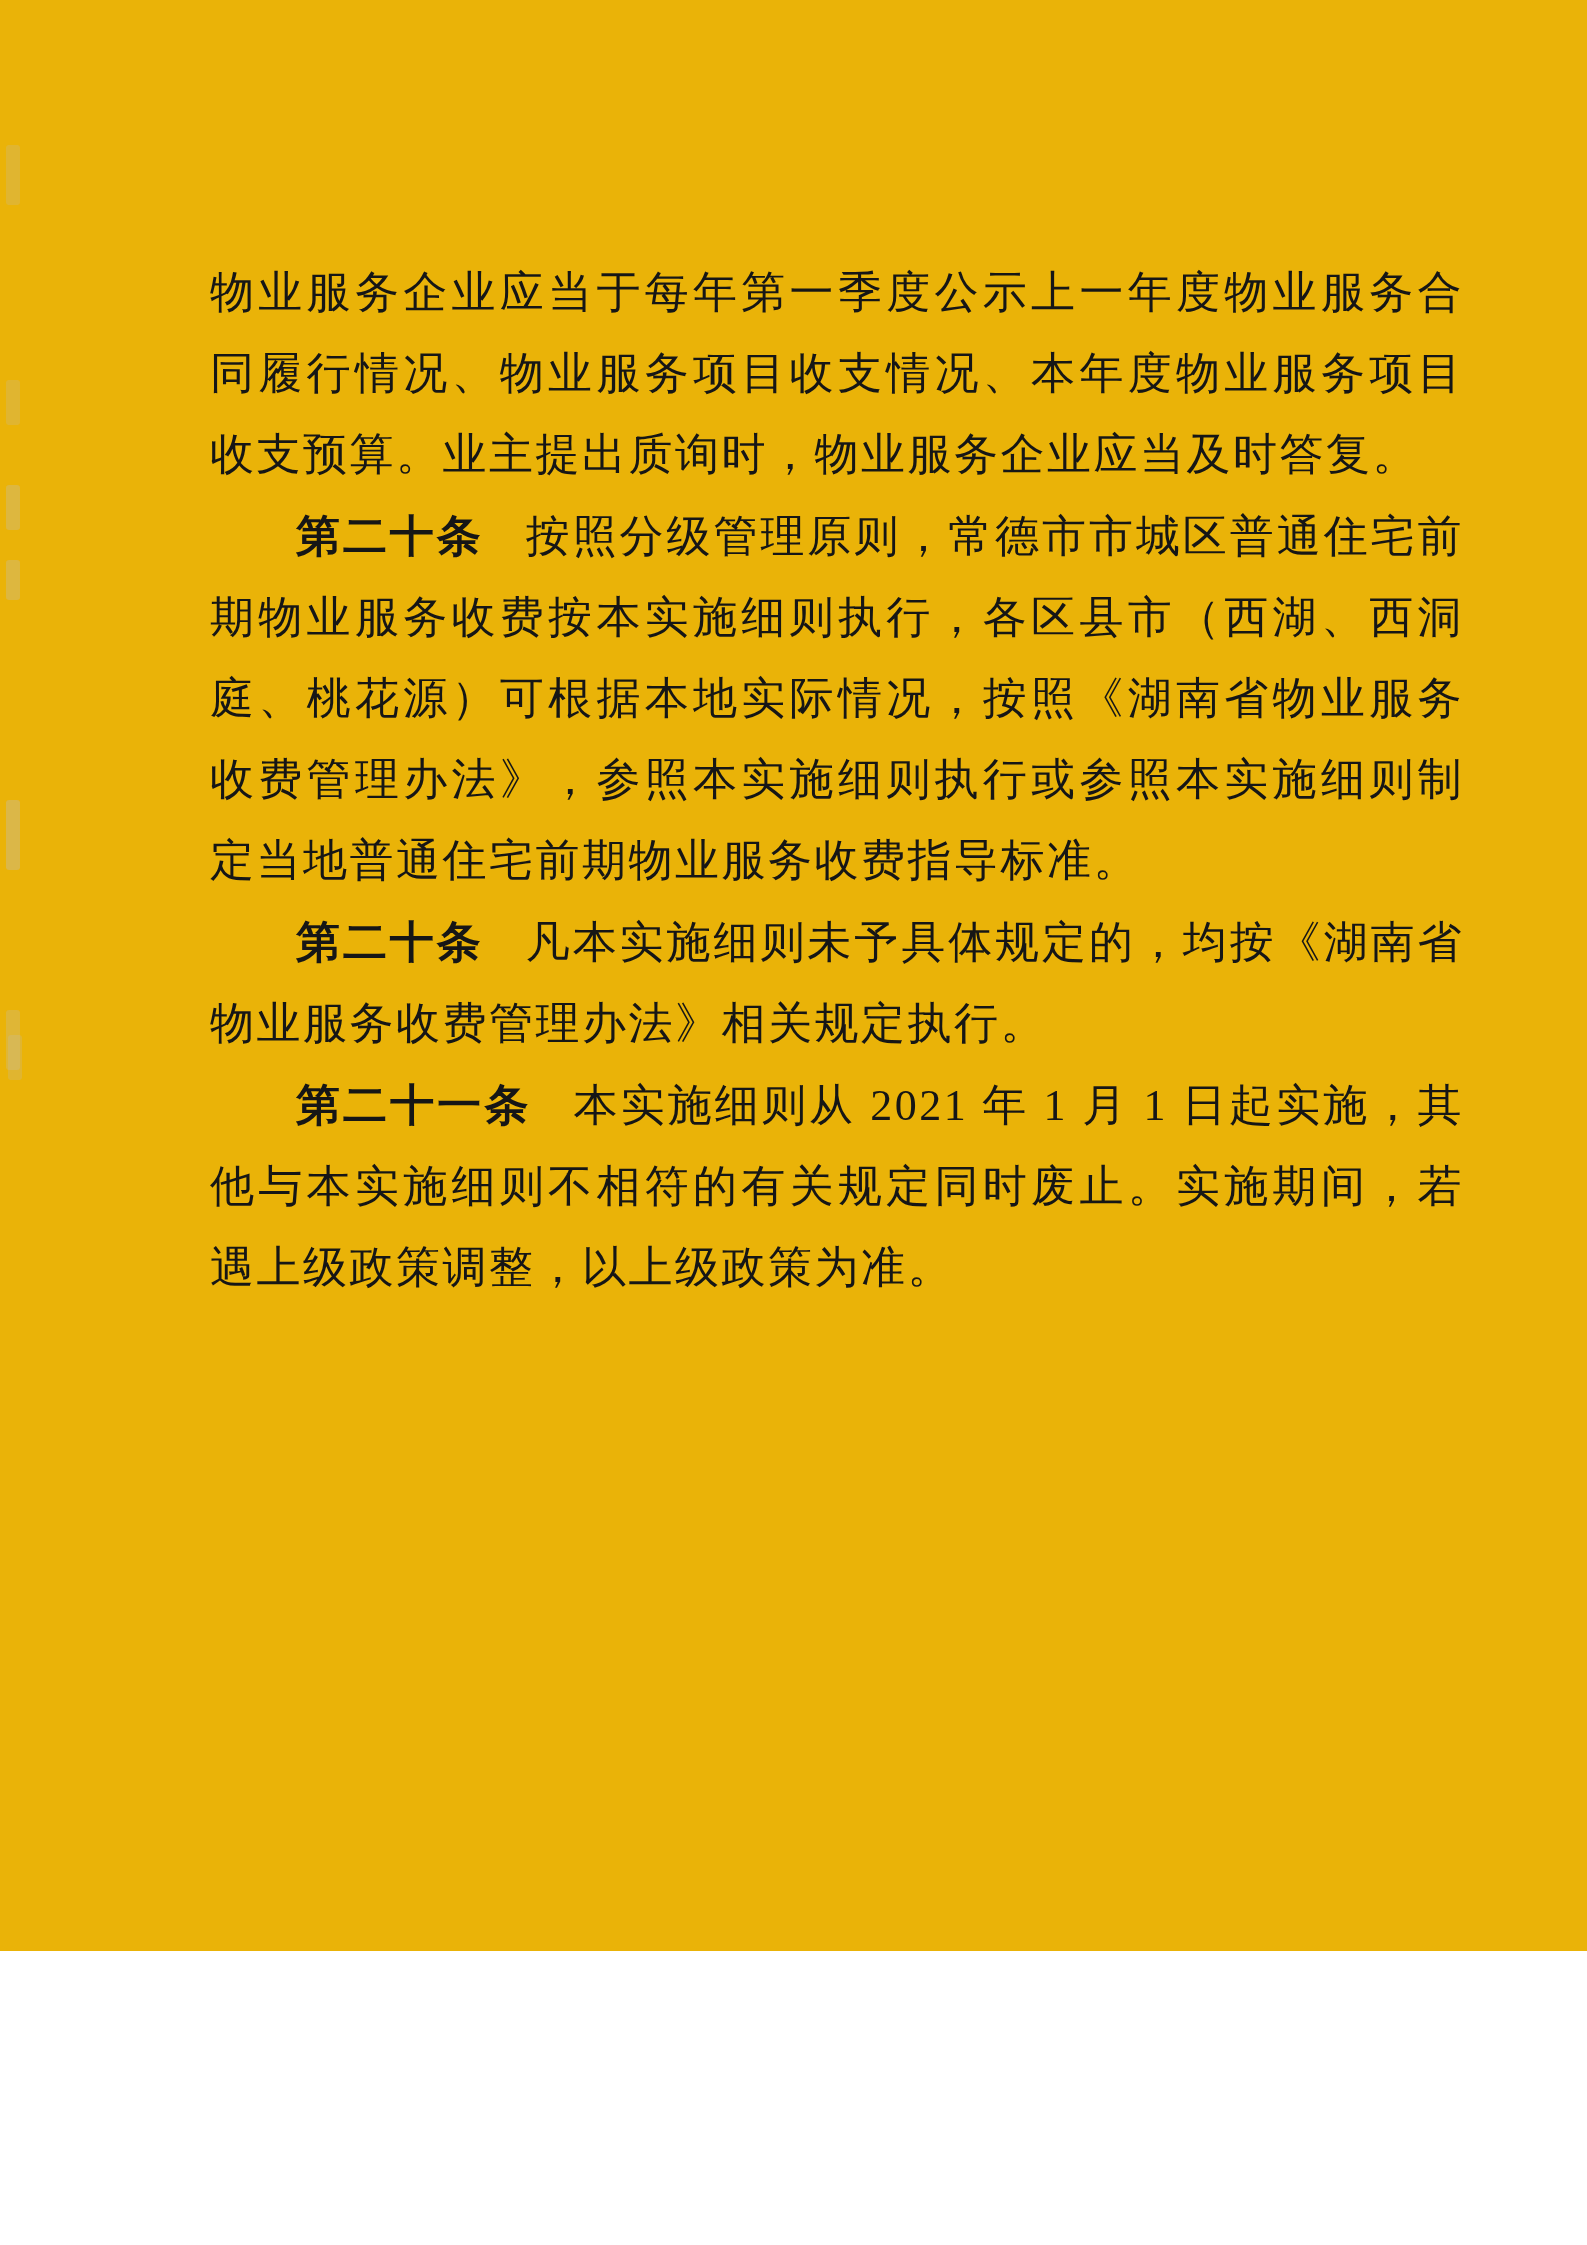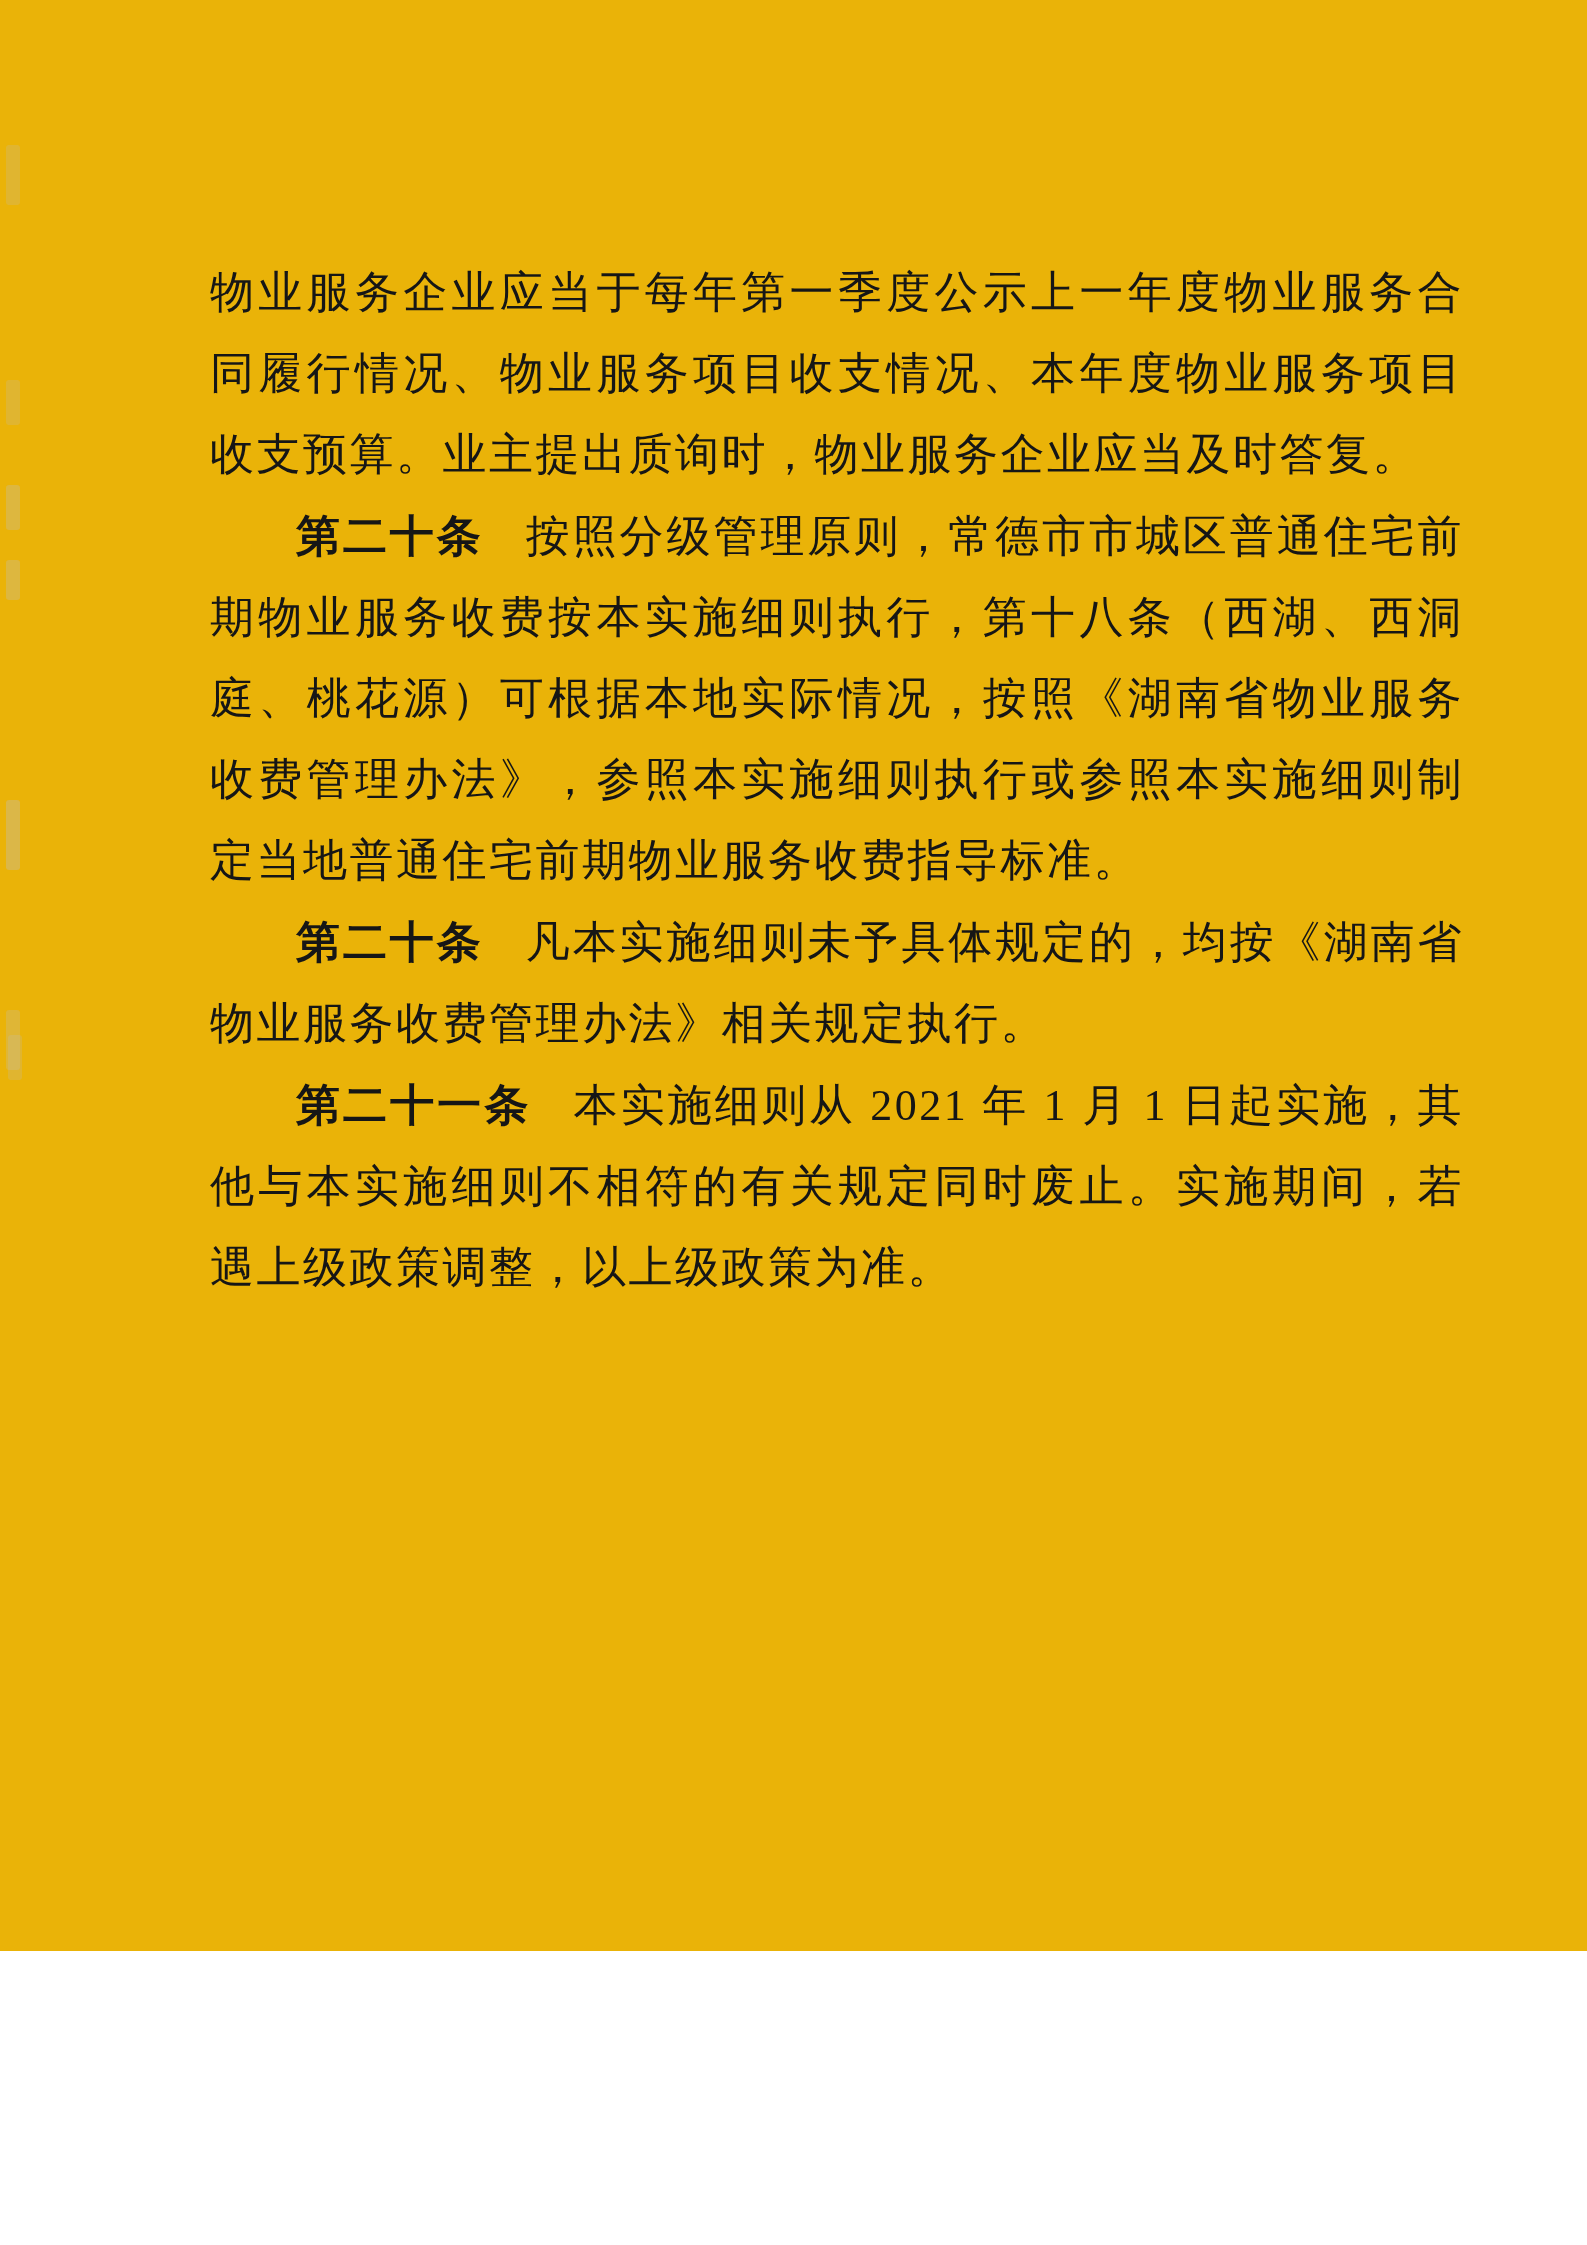--- a/index.html
+++ b/index.html
@@ -88,21 +88,21 @@
   <i class="artifact a4"></i>
   <i class="artifact a5"></i>
   <i class="artifact a6"></i>
   <i class="artifact a7"></i>
 
   <div class="body-text">
 
     <p class="para"><span>物业服务企业应当于每年第一季度公示上一年度物业服务合同履行情况、物业服务项目收支情况、本年度物业服务项目收支预算。业主提出质询时，物业服务企业应当及时答复。</span></p>
 
 
-    <p class="para indent"><span class="lead">第二十条</span><span>按照分级管理原则，常德市市城区普通住宅前期物业服务收费按本实施细则执行，第十八条（西湖、西洞庭、桃花源）可根据本地实际情况，按照《湖南省物业服务收费管理办法》，参照本实施细则执行或参照本实施细则制定当地普通住宅前期物业服务收费指导标准。</span></p>
+    <p class="para indent"><span class="lead">第二十条</span><span>按照分级管理原则，常德市市城区普通住宅前期物业服务收费按本实施细则执行，各区县市（西湖、西洞庭、桃花源）可根据本地实际情况，按照《湖南省物业服务收费管理办法》，参照本实施细则执行或参照本实施细则制定当地普通住宅前期物业服务收费指导标准。</span></p>
 
     <p class="para indent"><span class="lead">第二十条</span><span>凡本实施细则未予具体规定的，均按《湖南省物业服务收费管理办法》相关规定执行。</span></p>
 
     <p class="para indent"><span class="lead">第二十一条</span><span>本实施细则从 2021 年 1 月 1 日起实施，其他与本实施细则不相符的有关规定同时废止。实施期间，若遇上级政策调整，以上级政策为准。</span></p>
 
   </div>
 
 
   <div class="page-number">— 6 —</div>
 

